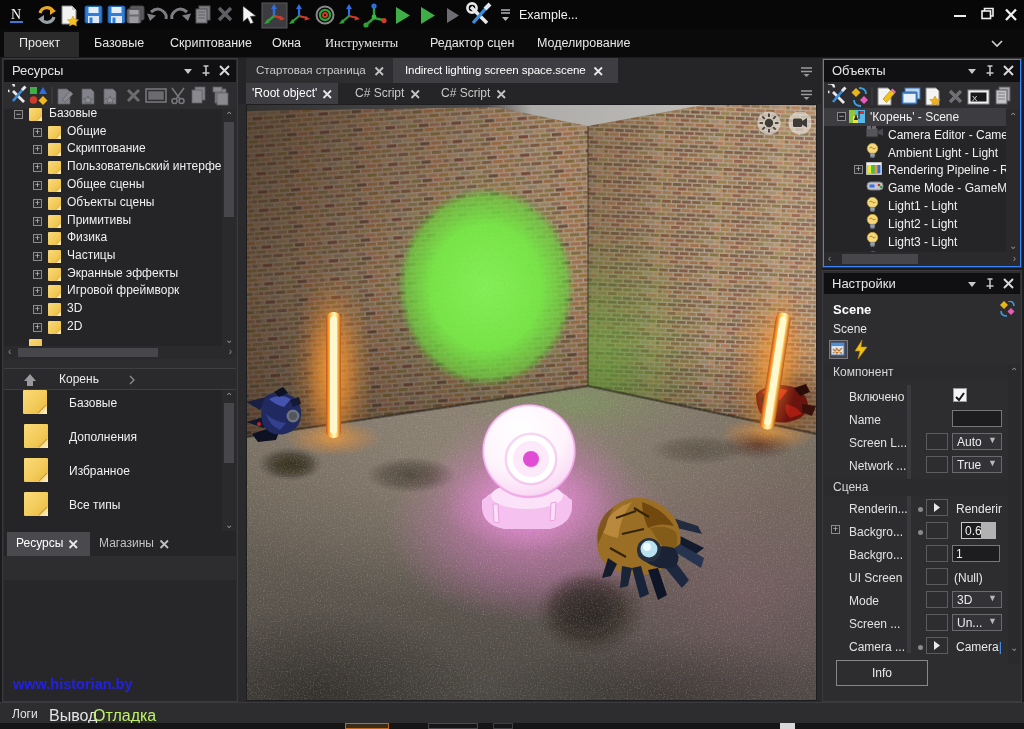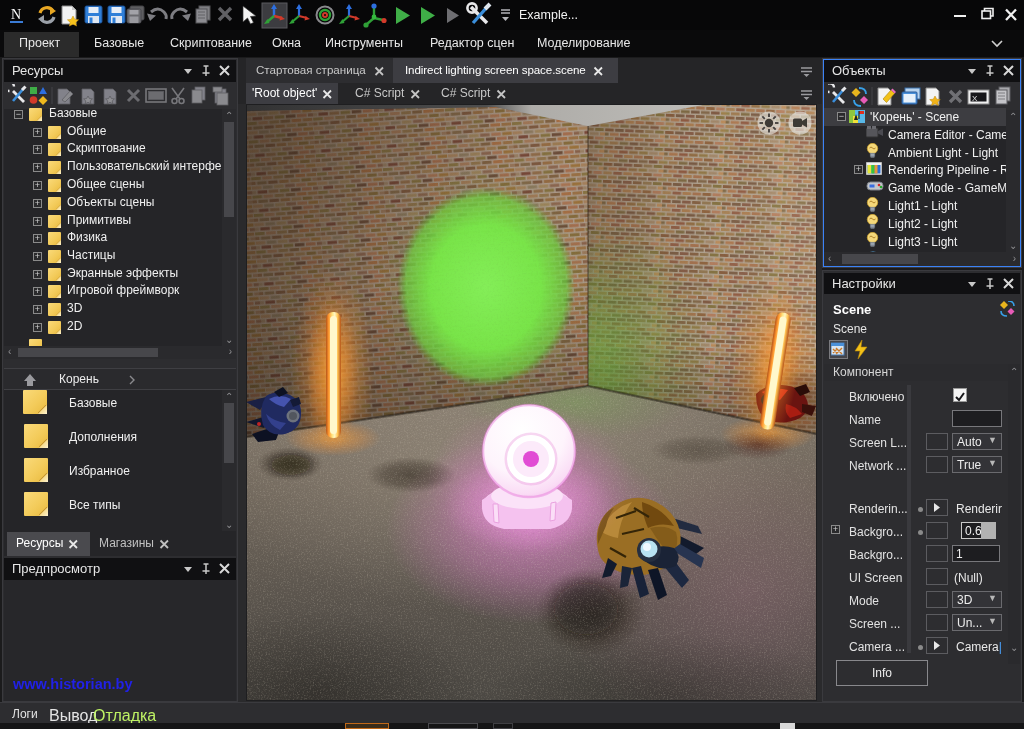--- a/index.html
+++ b/index.html
@@ -157,21 +157,21 @@
       <path d="M44.5 11 v-2.5 h8.5 v7.5 h-2.5" fill="none" stroke="#f0f0f0" stroke-width="1.6"></path>
       <path d="M66 9.5 L76 20 M76 9.5 L66 20" stroke="#f0f0f0" stroke-width="2.3"></path>
     </svg>
   </div>
   <div class="abs" id="menubar">
     <div class="abs" style="left:4px;top:2px;width:75px;height:25px;background:#2b2b2b"></div>
     <div class="menuitem" style="left:19px;text-align:center;">Проект</div>
     <div class="menuitem" style="left:94px;">Базовые</div>
     <div class="menuitem" style="left:170px;">Скриптование</div>
     <div class="menuitem" style="left:272px;">Окна</div>
-    <div class="menuitem" style="left:325px;">Инструменты</div>
+    <div class="menuitem" style="left:325px;font-family:Liberation Serif, serif;">Инструменты</div>
     <div class="menuitem" style="left:430px;">Редактор сцен</div>
     <div class="menuitem" style="left:537px;">Моделирование</div>
     <svg class="abs" style="left:990px;top:9px" width="14" height="10">
         <path d="M2 2 l5 5 5-5" fill="none" stroke="#d0d0d0" stroke-width="1.6"></path>
       </svg>
   </div>
 
   <div class="abs" style="left:2px;top:58px;width:236px;height:644px;background:#2d2d30;border:1px solid #3a3a3e">
 
     <div class="phead" style="left:1px;top:1px;width:232px;height:22px">
@@ -321,28 +321,20 @@
       <div class="abs" style="left:12px;top:5px;color:#ffffff;font-size:12px">Ресурсы</div>
       <svg class="abs" style="left:64px;top:8px" width="11" height="11">
           <path d="M1.5 1.5 L9 9 M9 1.5 L1.5 9" stroke="#e8e8e8" stroke-width="1.8"></path>
         </svg>
       <div class="abs" style="left:95px;top:5px;color:#c0c0c0;font-size:12px">Магазины</div>
       <svg class="abs" style="left:155px;top:8px" width="11" height="11">
           <path d="M1.5 1.5 L9 9 M9 1.5 L1.5 9" stroke="#c0c0c0" stroke-width="1.8"></path>
         </svg>
     </div>
 
-    <div class="phead" style="left:1px;top:499px;width:232px;height:22px">
-        <span class="t">Предпросмотр</span>
-      <svg class="abs" style="right:4px;top:4px" width="50" height="14" viewBox="0 0 50 14">
-        <path d="M2 5 l4 5 4-5 Z" fill="#c8c8c8"></path>
-        <path d="M24 2 v7 M20.5 9 h7 M24 9 v3 M21.5 2 h5" stroke="#c8c8c8" stroke-width="1.5" fill="none"></path>
-        <path d="M38 2 L47 11 M47 2 L38 11" stroke="#d8d8d8" stroke-width="2"></path>
-      </svg>
-    </div>
     <div class="treebg" style="left:1px;top:580px;width:232px;height:62px"></div>
     <div class="abs" style="left:1px;top:521px;width:232px;height:62px;background:#252528"></div>
     <div class="abs" style="left:1px;top:521px;width:232px;height:63px;background:#252528;border-bottom:0"></div>
     <div class="abs" style="left:1px;top:521px;width:232px;height:121px;background:#27272a"></div>
     <div class="abs" style="left:10px;top:617px;color:#2121e6;font-size:14.5px;font-weight:700">www.historian.by</div>
   </div>
 
   <div class="abs" style="left:0;top:702px;width:1024px;height:21px;background:#2d2d30;border-top:1px solid #3a3a3e">
     <div class="abs" style="left:12px;top:4px;color:#e4e4e4;font-size:12px">Логи</div>
     <div class="abs" style="left:49px;top:4px;color:#e4e4e4;font-size:16px">Вывод</div>
@@ -529,20 +521,23 @@
     <div class="pbox" style="left:103px;top:162px;width:22px;height:17px"></div>
     <div class="pdrop" style="left:129px;top:162px;width:50px;height:17px">
         <span style="position:absolute;left:4px;top:1px">Auto</span>
         <span class="da">▼</span>
       </div>
     <div class="plabel" style="left:26px;top:188px">Network ...</div>
     <div class="pbox" style="left:103px;top:185px;width:22px;height:17px"></div>
     <div class="pdrop" style="left:129px;top:185px;width:50px;height:17px">
         <span style="position:absolute;left:4px;top:1px">True</span>
         <span class="da">▼</span>
+      </div>
+    <div class="secthead" style="left:1px;top:208px;width:184px;height:17px">
+        <span style="position:absolute;left:9px;top:1px">Сцена</span>
       </div>
 
     <div class="plabel" style="left:26px;top:231px">Renderin...</div>
     <div class="pdot" style="left:95px;top:236px"></div>
     <div class="pbox" style="left:103px;top:228px;width:22px;height:17px"><svg width="20" height="15">
           <path d="M7 3 L13 7.5 L7 12 Z" fill="#e8e8e8"></path>
         </svg></div>
     <div class="ptext" style="left:133px;top:231px">Renderir</div>
     <div class="expander" style="left:8px;top:254px">+</div>
     <div class="plabel" style="left:26px;top:254px">Backgro...</div>

